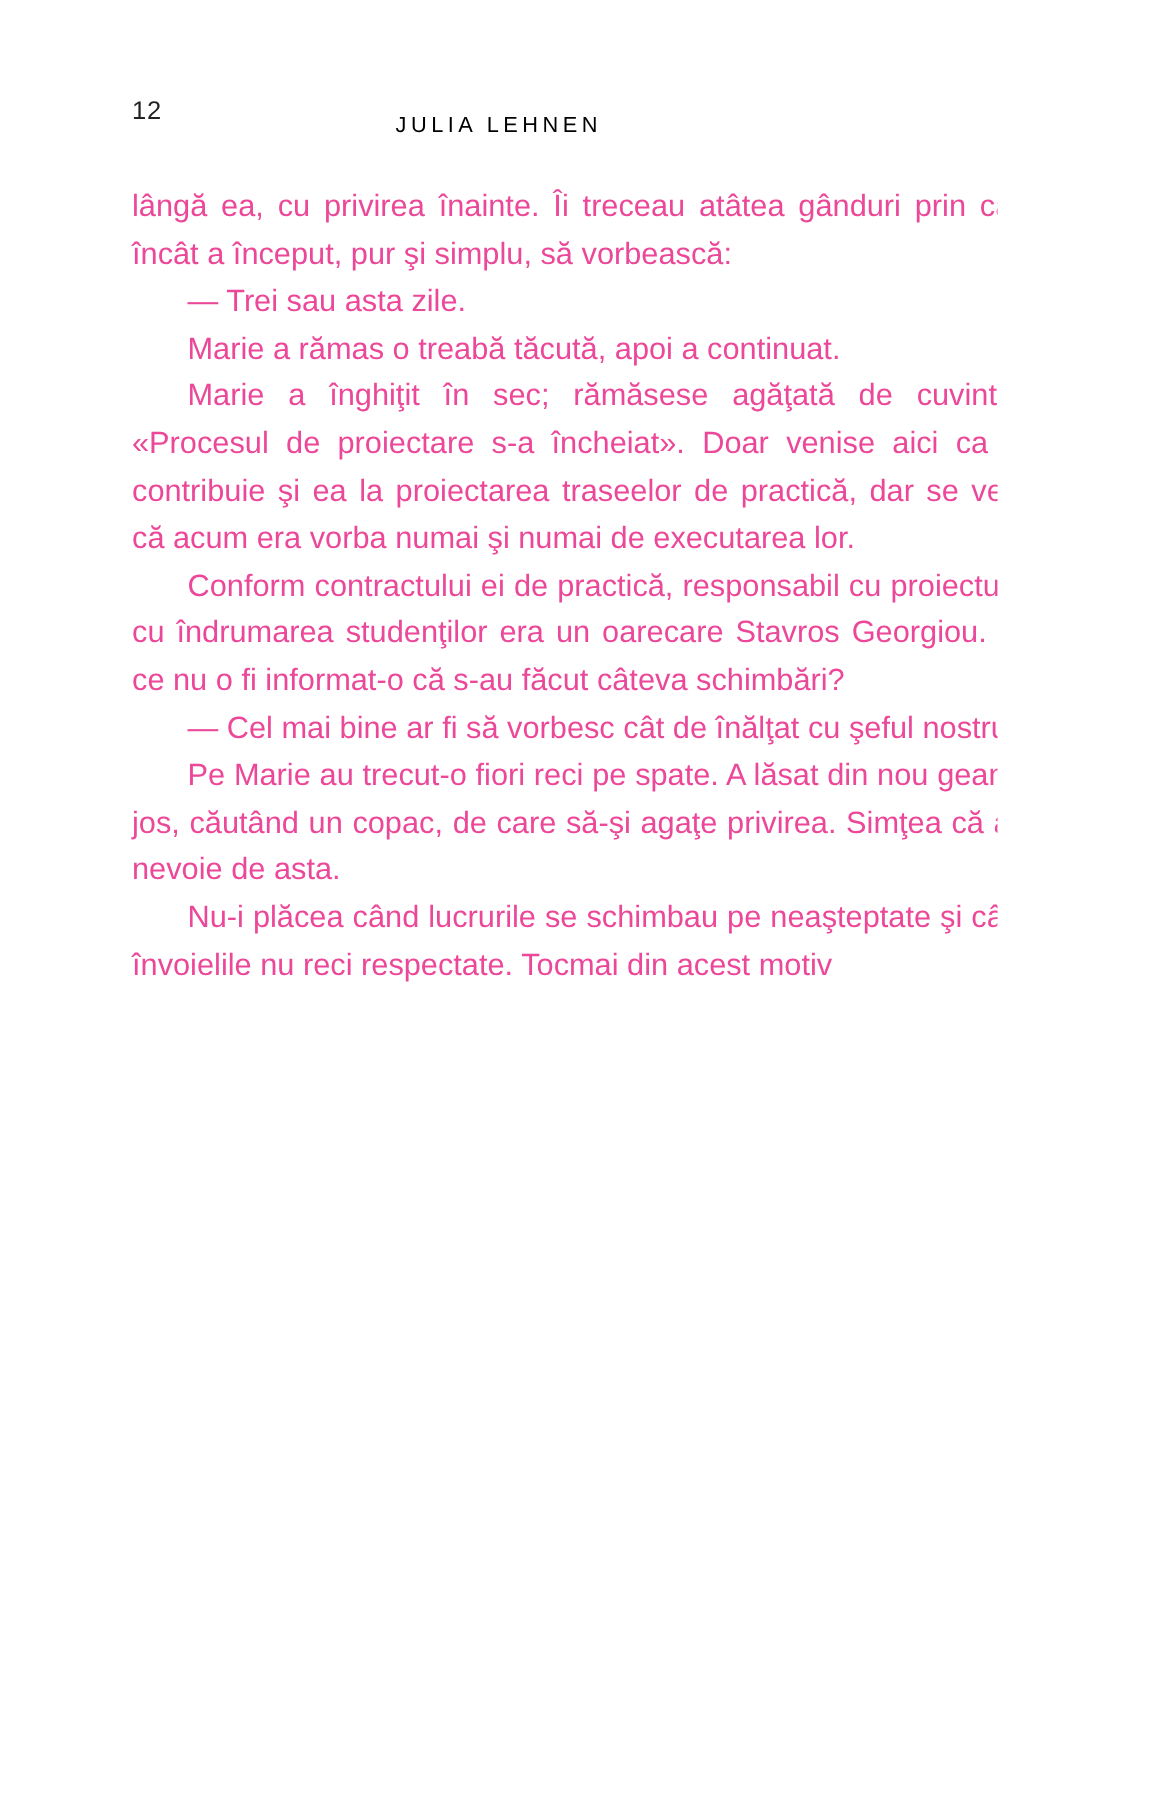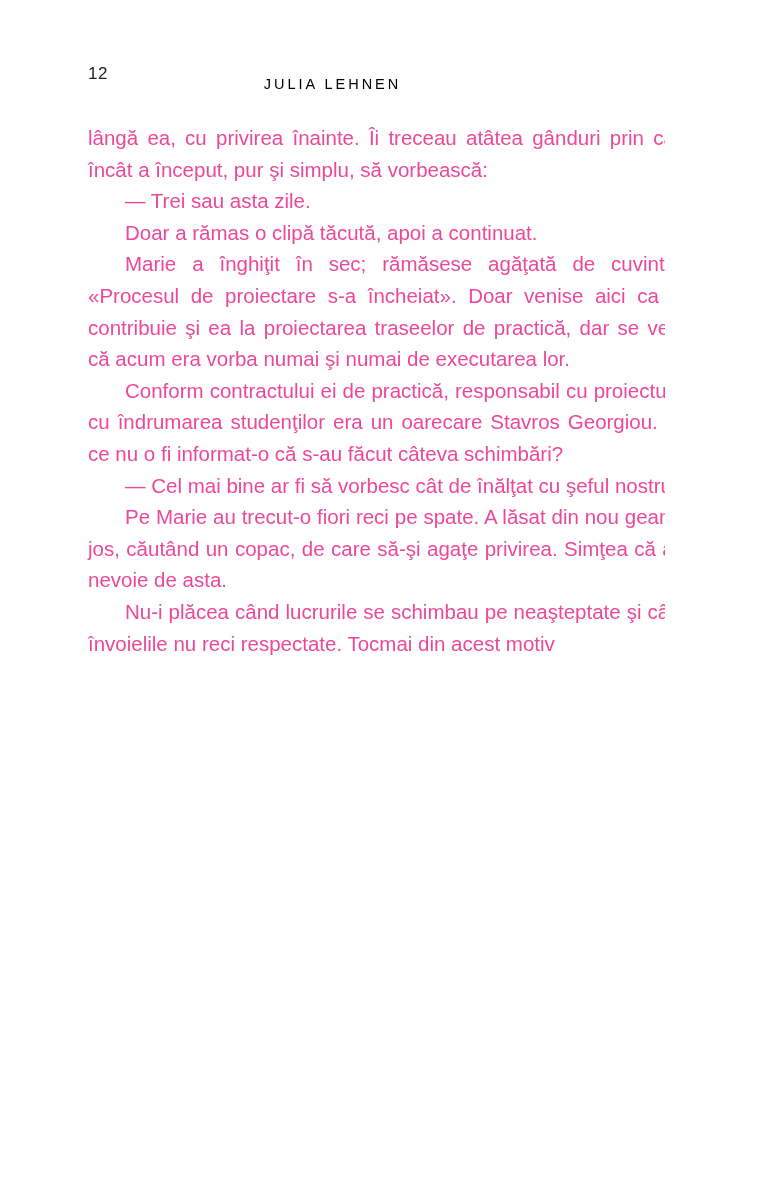--- a/index.html
+++ b/index.html
@@ -48,20 +48,20 @@
 </style>
 </head>
 <body>
 
 <div class="page">
   <div class="page-number">12</div>
   <div class="running-head">JULIA LEHNEN</div>
   <div class="body-text">
       <p>lângă ea, cu privirea înainte. Îi treceau atâtea gânduri prin cap, încât a început, pur şi simplu, să vorbească:</p>
       <p class="indent">— Trei sau asta zile.</p>
-      <p class="indent">Doar a rămas o clipă tăcută, apoi a continuat.</p>
+      <p class="indent">Marie a rămas o treabă tăcută, apoi a continuat.</p>
       <p class="indent">Marie a înghiţit în sec; rămăsese agăţată de cuvintele «Procesul de proiectare s-a încheiat». Doar venise aici ca să contribuie şi ea la proiectarea traseelor de practică, dar se vede că acum era vorba numai şi numai de executarea lor.</p>
       <p class="indent">Conform contractului ei de practică, responsabil cu proiectul şi cu îndrumarea studenţilor era un oarecare Stavros Georgiou. De ce nu o fi informat-o că s-au făcut câteva schimbări?</p>
       <p class="indent">— Cel mai bine ar fi să vorbesc cât de înălţat cu şeful nostru.</p>
       <p class="indent">Pe Marie au trecut-o fiori reci pe spate. A lăsat din nou geamul jos, căutând un copac, de care să-şi agaţe privirea. Simţea că are nevoie de asta.</p>
       <p class="indent">Nu-i plăcea când lucrurile se schimbau pe neaşteptate şi când învoielile nu reci respectate. Tocmai din acest motiv</p>
     </div>
 </div>
 
 </body></html>

